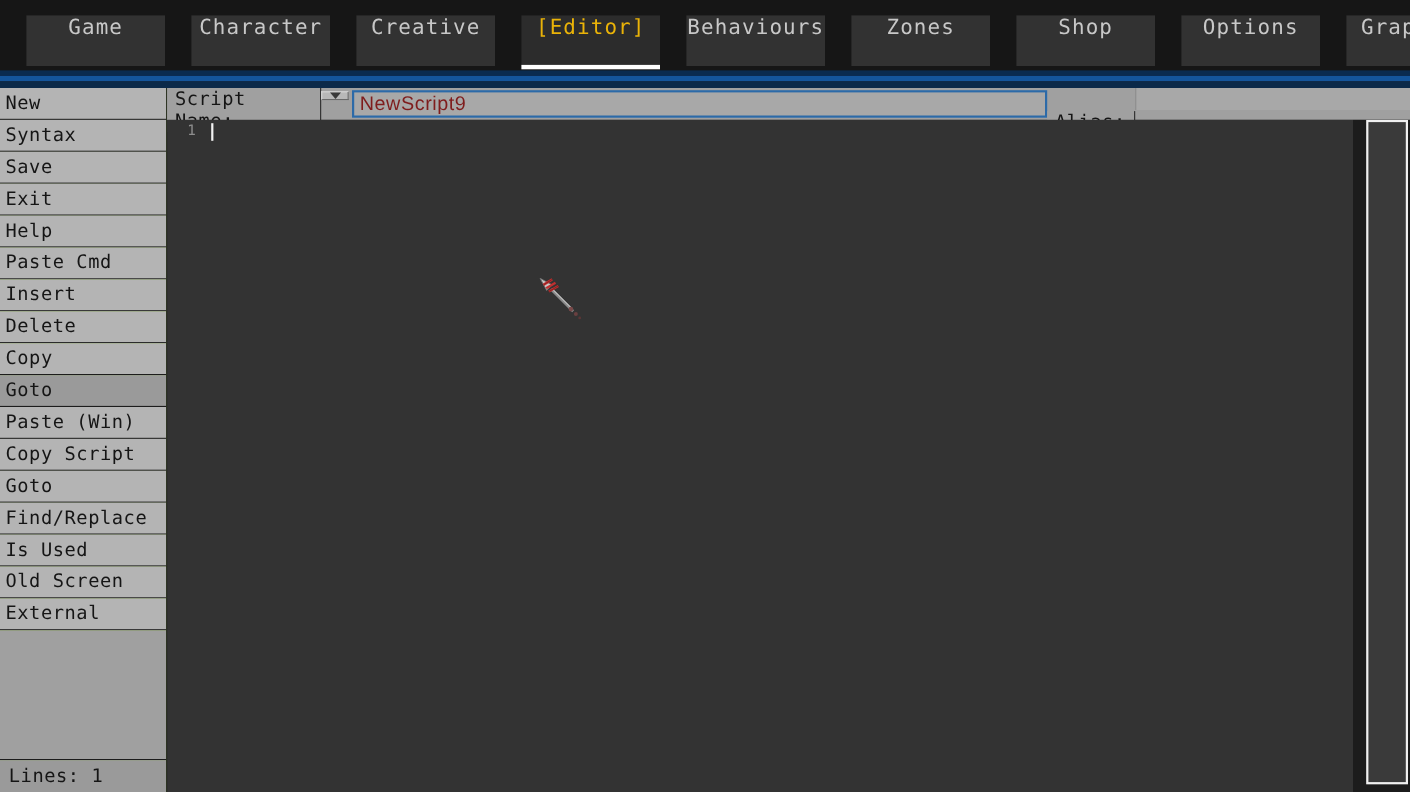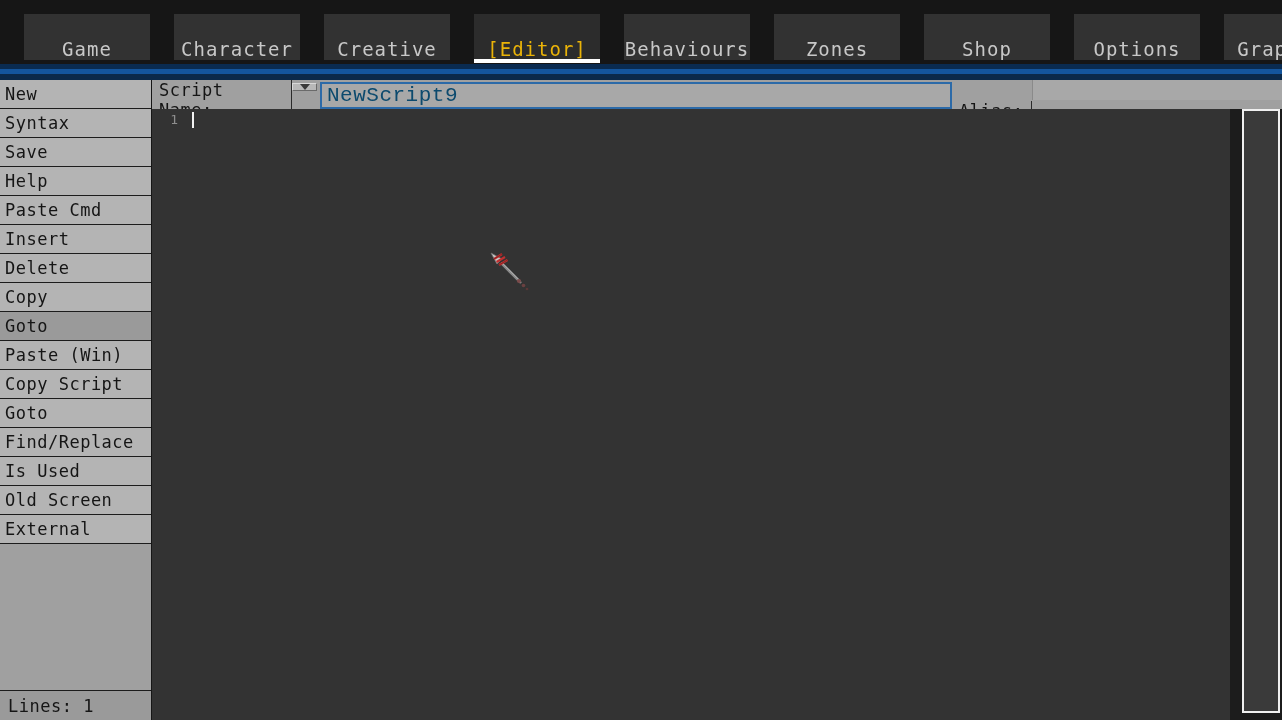--- a/index.html
+++ b/index.html
@@ -36,21 +36,21 @@
   }
   .tab {
     position: relative;
     height: 46px;
     margin-left: 24px;
     background: #323232;
     color: #c8c8c8;
     font-size: 19px;
     letter-spacing: 1px;
     display: flex;
-    align-items: flex-end;
+    align-items: flex-start;
     justify-content: center;
     box-sizing: border-box;
     padding: 0 16px;
     min-width: 126px;
     cursor: pointer;
     user-select: none;
   }
   .tab:last-child { margin-right: 24px; }
   .tab.active {
     background: #2c2c2c;
@@ -181,23 +181,23 @@
     border: 2px solid #2c6aa8;
     box-sizing: border-box;
     display: flex;
     align-items: center;
   }
   #name-input {
     width: 100%;
     border: 0;
     outline: none;
     background: transparent;
-    color: #0c4a6e;
-    font-family: Liberation Mono, monospace;
-    font-size: 21px;
+    color: #7f1d1d;
+    font-family: Liberation Sans, sans-serif;
+    font-size: 18px;
     letter-spacing: 0.5px;
     padding: 0 5px;
     box-sizing: border-box;
   }
   #alias-input-wrap {
     flex: 1 1 auto;
     background: #a8a8a8;
     border-left: 1px solid #8a8a8a;
     display: flex;
     align-items: center;
@@ -334,20 +334,23 @@
     <div class="side-item">
       <span>New</span>
     </div>
     <div class="side-item">
       <span>Syntax</span>
     </div>
     <div class="side-item">
       <span>Save</span>
     </div>
     <div class="side-item">
+      <span>Exit</span>
+    </div>
+    <div class="side-item">
       <span>Help</span>
     </div>
     <div class="side-item">
       <span>Paste Cmd</span>
     </div>
     <div class="side-item">
       <span>Insert</span>
     </div>
     <div class="side-item">
       <span>Delete</span>

